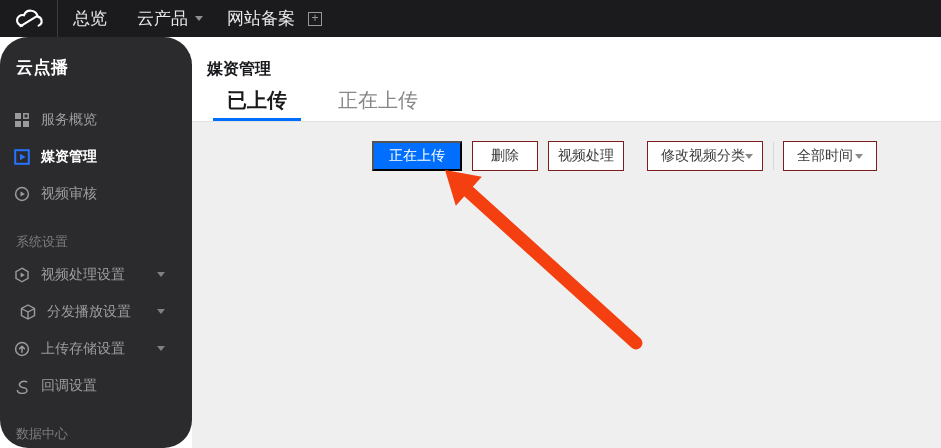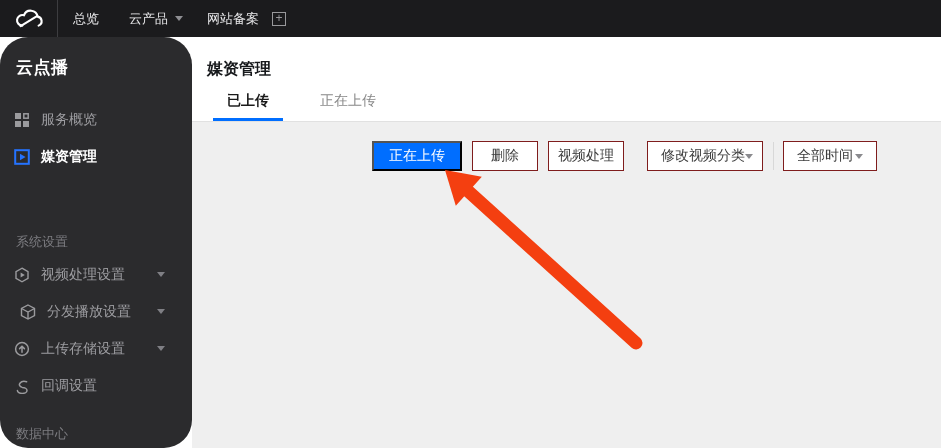--- a/index.html
+++ b/index.html
@@ -7,21 +7,21 @@
     --sidebar-bg:#2b2b2d; --content-bg:#efefef;
   }
   *{margin:0;padding:0;box-sizing:border-box;}
   html,body{width:941px;height:448px;overflow:hidden;}
   body{font-family:"Liberation Sans",sans-serif;background:#fff;}
   #app{position:relative;width:941px;height:448px;overflow:hidden;}
 
   
   .topbar{position:absolute;top:0;left:0;width:941px;height:37px;background:var(--topbar-bg);display:flex;align-items:center;z-index:5;}
   .logo-box{width:58px;height:37px;display:flex;align-items:center;justify-content:center;border-right:1px solid #3d3d40;cursor:pointer;}
-  .top-item{display:flex;align-items:center;color:#e8e8ea;font-size:13px;cursor:pointer;white-space:nowrap;}
+  .top-item{display:flex;align-items:center;color:#e8e8ea;font-size:17px;cursor:pointer;white-space:nowrap;}
   .top-item .caret{margin-left:7px;}
   .ti-1{margin-left:15px;} .ti-2{margin-left:30px;} .ti-3{margin-left:24px;}
   .caret{width:0;height:0;border-left:4px solid transparent;border-right:4px solid transparent;border-top:5px solid #8f8f93;}
   .plus-icon{margin-left:13px;width:14px;height:14px;border:1px solid #98989b;color:#98989b;font-size:12px;line-height:11px;text-align:center;cursor:pointer;}
 
   
   .sidebar{position:absolute;top:37px;left:0;width:192px;height:411px;background:var(--sidebar-bg);z-index:4;border-radius:28px;}
   .sb-title{position:absolute;top:19px;left:16px;color:#fff;font-size:17px;font-weight:bold;letter-spacing:.5px;}
   .sb-item{position:absolute;left:0;width:192px;height:37px;display:flex;align-items:center;padding-left:14px;color:#9d9da1;font-size:14px;cursor:pointer;}
   .sb-item.active{color:#fff;font-weight:bold;}
@@ -29,21 +29,21 @@
   .sb-caret{margin-left:auto;margin-right:27px;width:0;height:0;border-left:4px solid transparent;border-right:4px solid transparent;border-top:5px solid #7f7f84;}
   .sb-section{position:absolute;left:16px;color:#7c7c80;font-size:13px;}
   .it1{top:64px;} .it2{top:101px;} .it3{top:138px;}
   .sec1{top:196px;} .it4{top:219px;} .it5{top:256px;padding-left:20px;} .it6{top:293px;} .it7{top:330px;}
   .sec2{top:388px;}
 
   
   .main{position:absolute;top:37px;left:192px;width:749px;height:411px;background:#fff;}
   .page-title{position:absolute;top:22px;left:15px;font-size:16px;font-weight:bold;color:#17191c;}
   .tabbar{position:absolute;top:0;left:0;width:749px;height:85px;border-bottom:1px solid #e1e1e1;display:flex;align-items:flex-end;padding-left:21px;}
-  .tab{height:32px;display:flex;align-items:center;padding:0 14px 6px 14px;font-size:14px;color:#888;cursor:pointer;border-bottom:3px solid transparent;}
+  .tab{height:32px;display:flex;align-items:center;padding:0 14px 6px 14px;font-size:20px;color:#888;cursor:pointer;border-bottom:3px solid transparent;}
   .tab.active{color:#1a1a1a;font-weight:bold;border-bottom-color:var(--accent);}
   .tab+.tab{margin-left:23px;}
   .content{position:absolute;top:85px;left:0;width:749px;height:326px;background:var(--content-bg);}
 
   
   .toolbar{position:absolute;top:19px;left:180px;display:flex;align-items:center;}
   .btn{height:30px;font-size:14px;display:flex;align-items:center;justify-content:center;cursor:pointer;white-space:nowrap;}
   .btn-primary{width:90px;background:var(--accent);color:#fff;}
   .btn-plain{background:#fff;border:1px solid #7f1d1d;color:#3c3c3c;}
   .btn-delete{width:66px;margin-left:10px;}
@@ -103,20 +103,27 @@
     </div>
 
     <div class="sb-item it2 active">
       <svg class="sb-icon" viewBox="0 0 16 16">
         <rect x="1.2" y="1.2" width="13.6" height="13.6" fill="none" stroke="#2573ff" stroke-width="2"></rect>
         <polygon points="6,4.8 11.6,8 6,11.2" fill="#2573ff"></polygon>
       </svg>
       <span>媒资管理</span>
     </div>
 
+    <div class="sb-item it3">
+      <svg class="sb-icon" viewBox="0 0 16 16">
+        <circle cx="8" cy="8" r="6.4" fill="none" stroke="#9b9b9e" stroke-width="1.5"></circle>
+        <polygon points="6.5,5.4 11,8 6.5,10.6" fill="#9b9b9e"></polygon>
+      </svg>
+      <span>视频审核</span>
+    </div>
 
     <div class="sb-section sec1">系统设置</div>
 
     <div class="sb-item it4">
       <svg class="sb-icon" viewBox="0 0 16 16">
         <path d="M8 1.2 L14 4.6 V11.4 L8 14.8 L2 11.4 V4.6 Z" fill="none" stroke="#9b9b9e" stroke-width="1.4"></path>
         <polygon points="6.6,5.6 10.8,8 6.6,10.4" fill="#9b9b9e"></polygon>
       </svg>
       <span>视频处理设置</span>
       <span class="sb-caret"></span>

